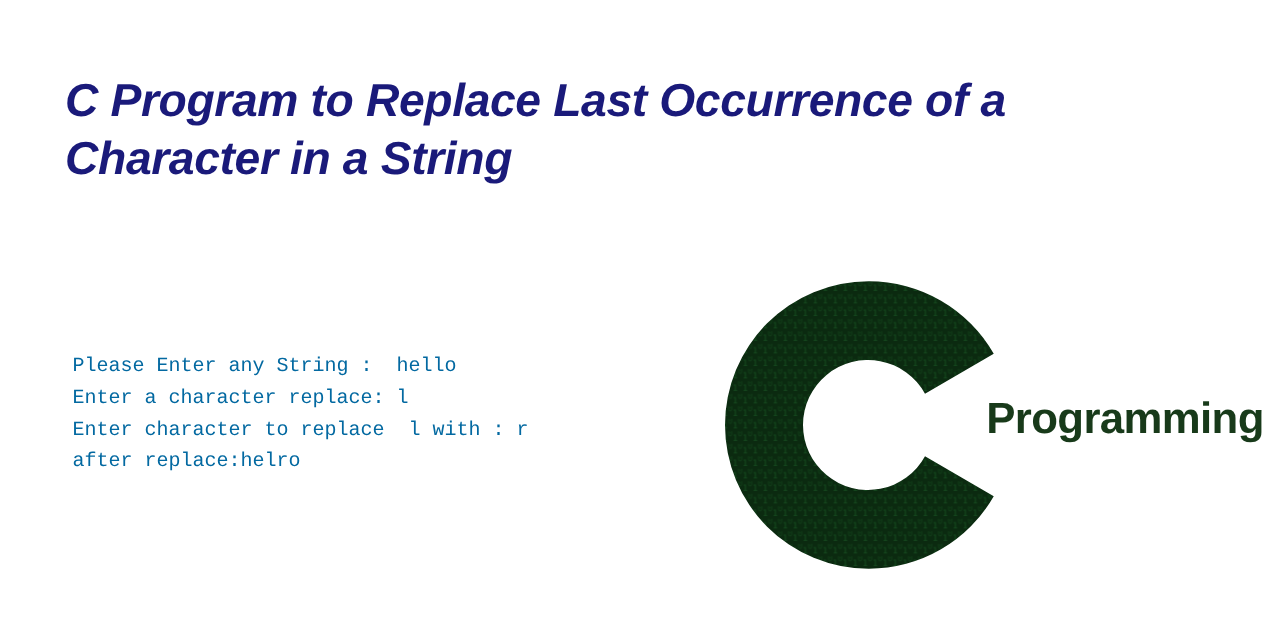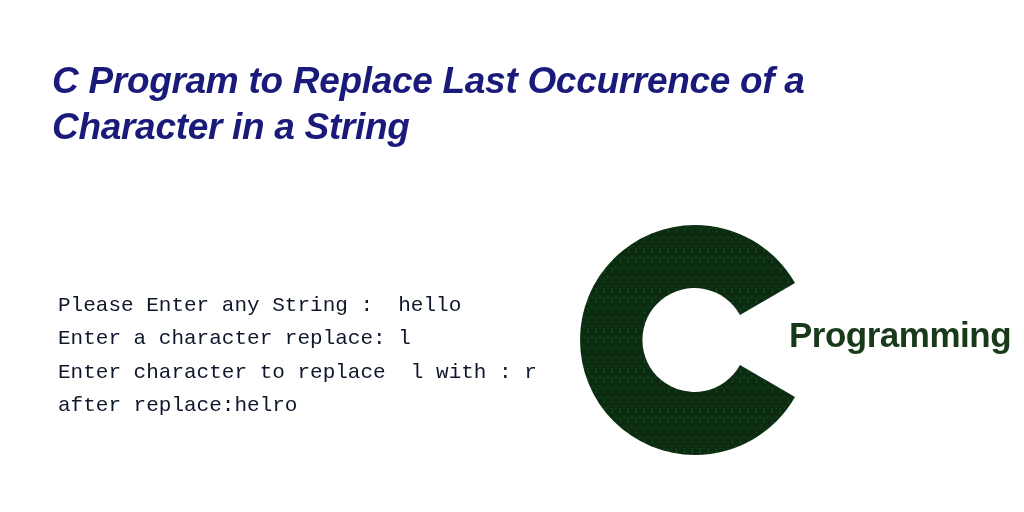--- a/index.html
+++ b/index.html
@@ -25,22 +25,22 @@
       font-weight: 700;
       line-height: 1.25;
       letter-spacing: -0.3px;
       font-style: italic;
     }
     .terminal-block {
       position: absolute;
       top: 255px;
       left: 58px;
       font-family: "Courier New", Courier, monospace;
-      font-size: 21px;
-      color: #0f172a;
+      font-size: 16px;
+      color: #0369a1;
       line-height: 1.6;
       white-space: pre;
     }
     .logo-wrap {
       position: absolute;
       top: 215px;
       left: 570px;
       width: 420px;
       height: 250px;
     }

